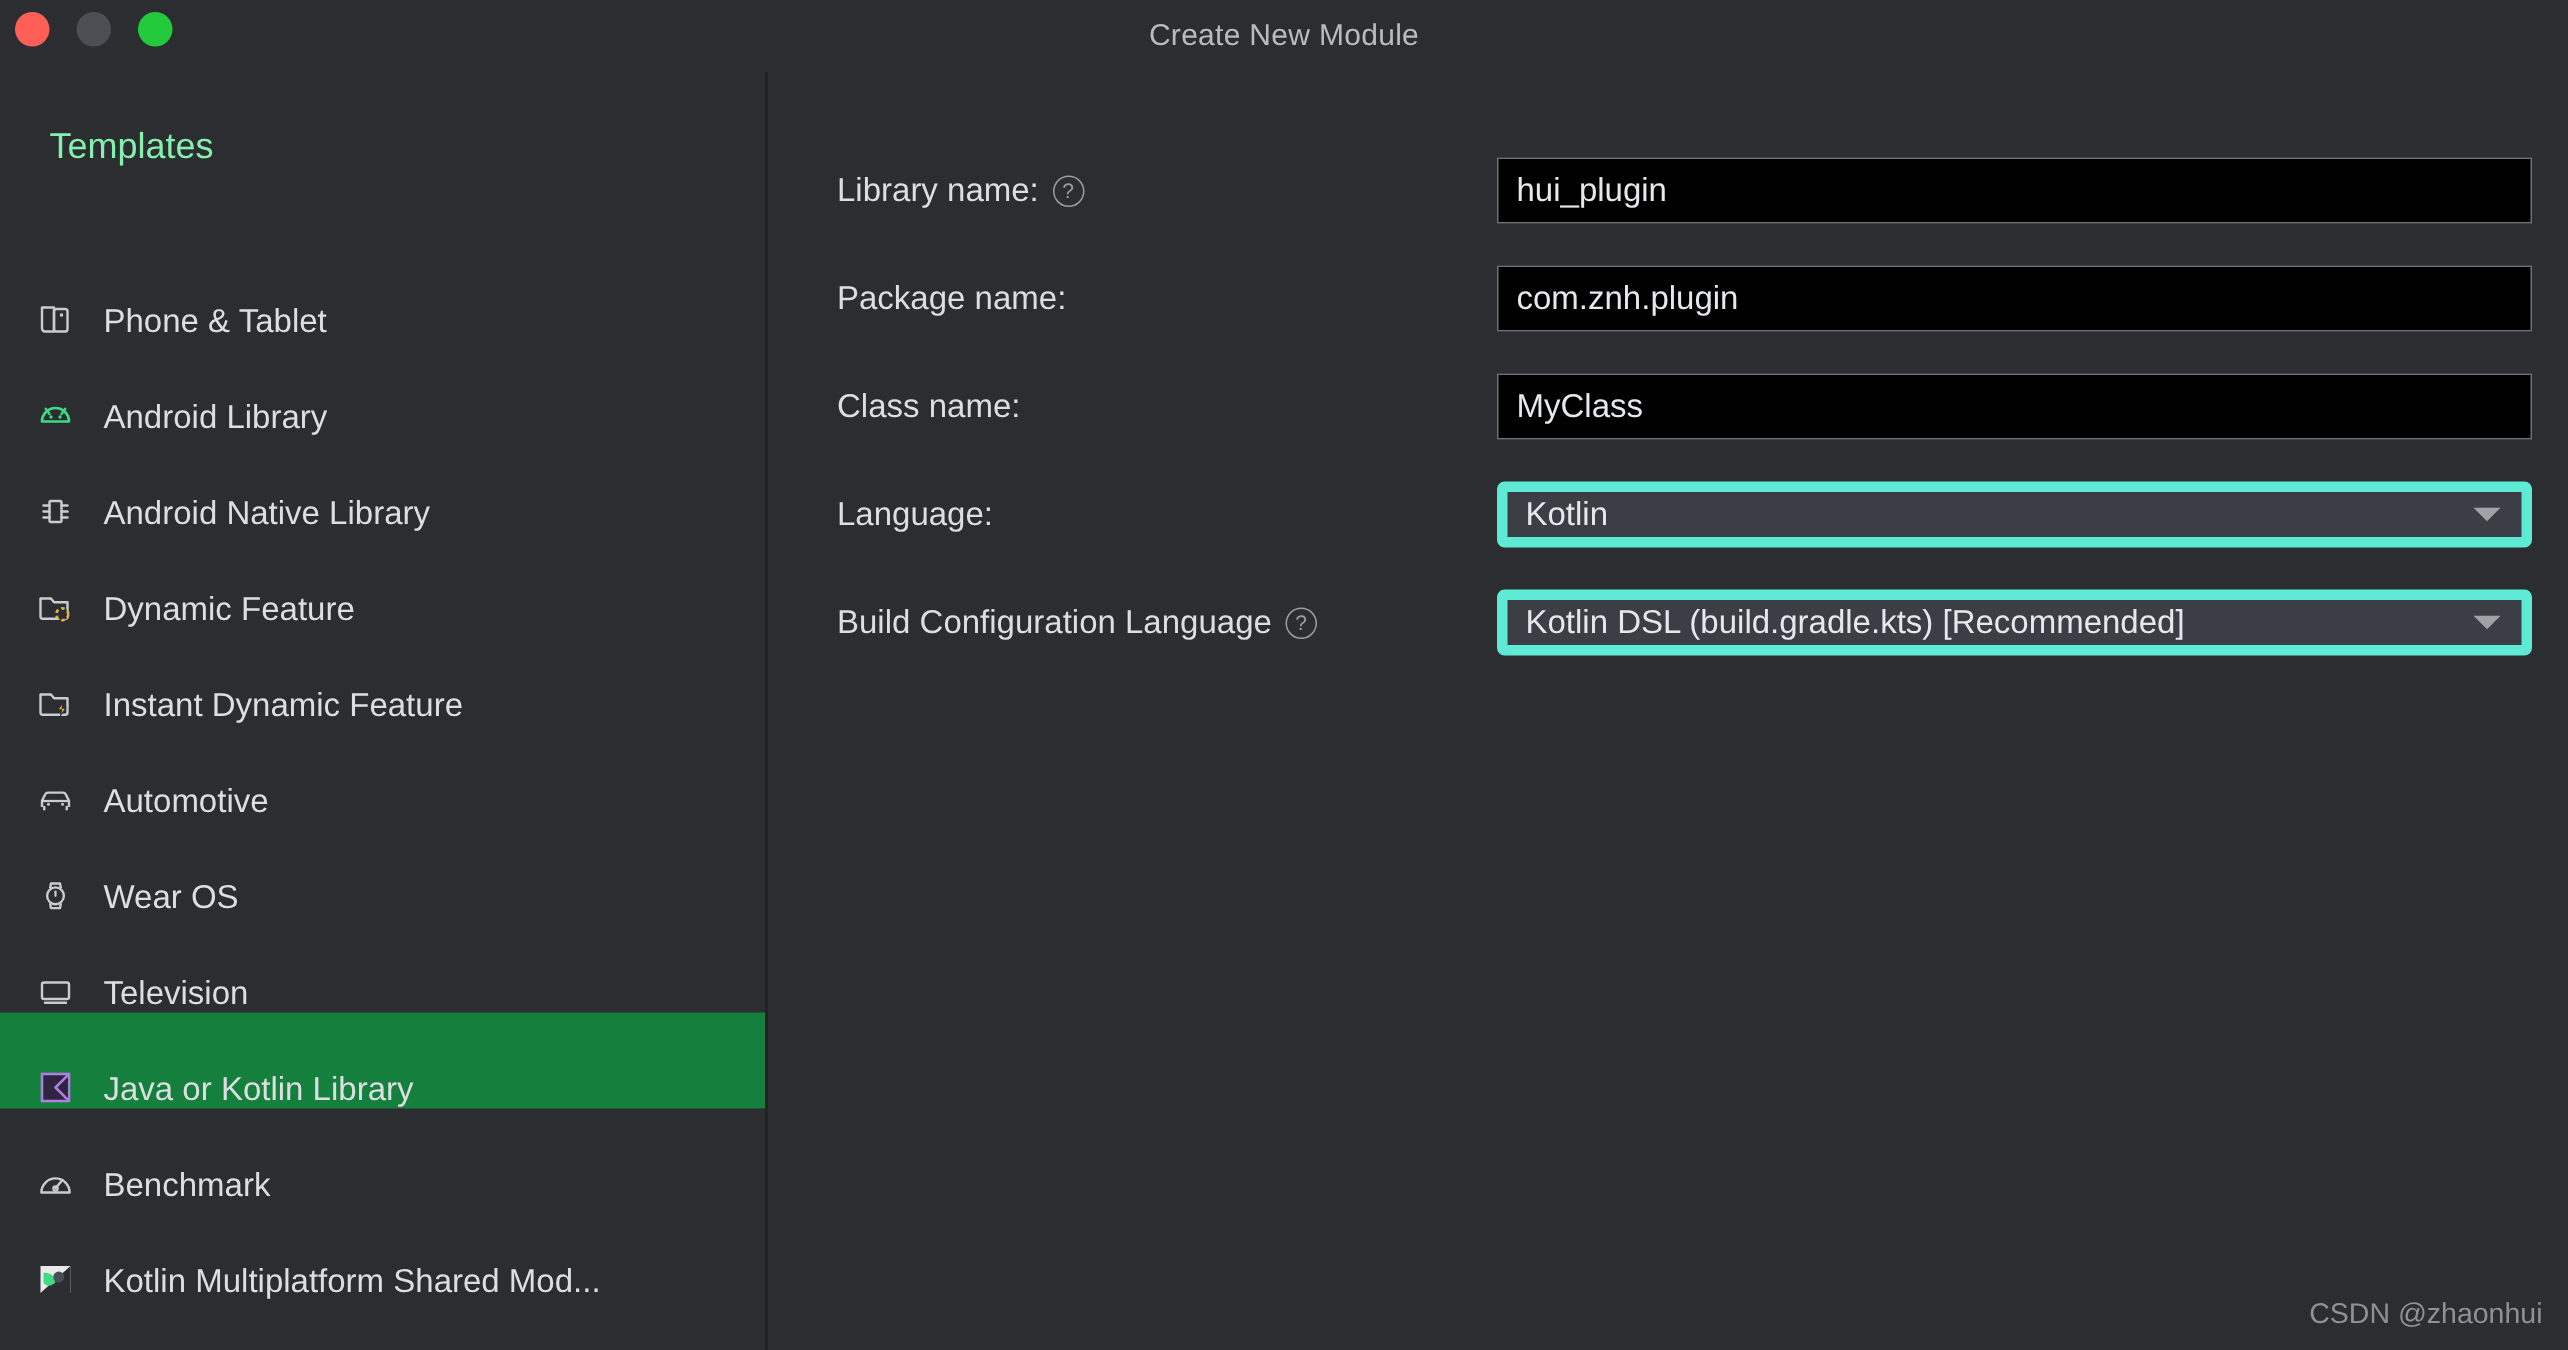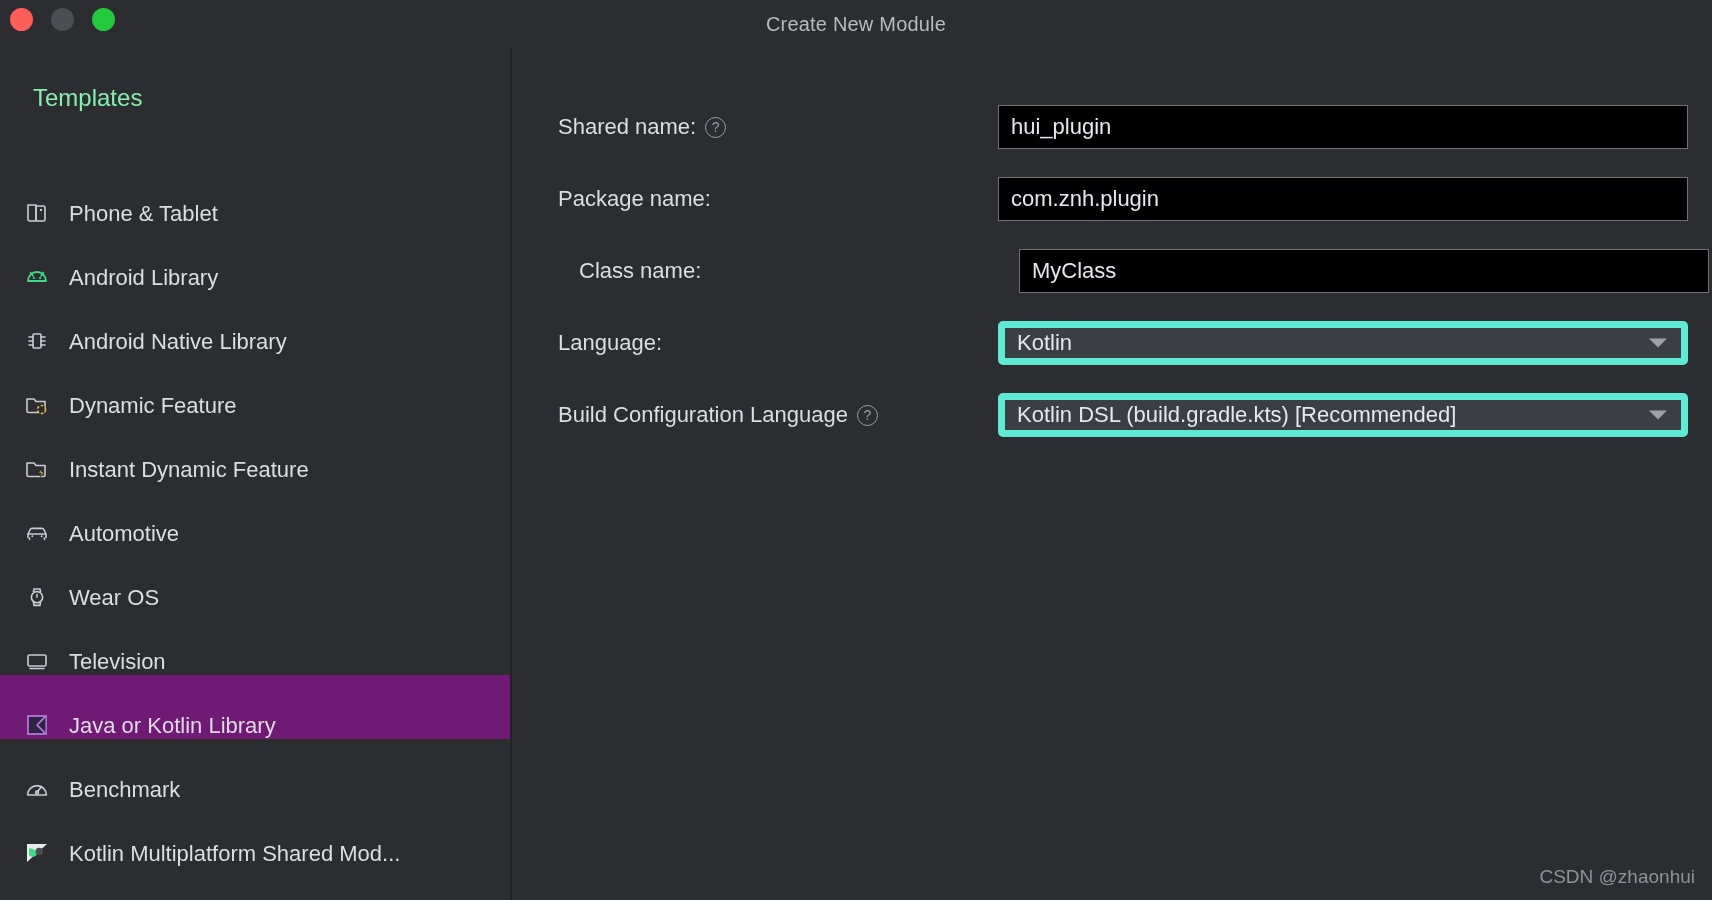--- a/index.html
+++ b/index.html
@@ -50,21 +50,21 @@
   }
   .tmpl-list {
     position: absolute; top: 115px; left: 0; width: 510px;
   }
   .tmpl-item {
     position: relative;
     height: 64px;
     display: flex; align-items: flex-end;
     padding-left: 23px;
   }
-  .tmpl-item.selected { background: #701a75; }
+  .tmpl-item.selected { background: #15803d; }
   .tmpl-icon {
     width: 28px; height: 28px;
     flex: 0 0 28px;
     display: flex; align-items: center; justify-content: center;
     margin-right: 18px;
   }
   .tmpl-label {
     font-size: 22px; color: #dcdee1;
     white-space: nowrap;
   }
@@ -74,21 +74,21 @@
     position: absolute; left: 514px; top: 48px;
     width: 1198px; height: 852px;
   }
   .form-row {
     position: absolute;
     left: 44px; width: 1134px; height: 46px;
     display: flex; align-items: center;
   }
   .row1 { top: 56px; }
   .row2 { top: 128px; }
-  .row3 { top: 200px; margin-left: 21px; }
+  .row3 { top: 200px; }
   .row4 { top: 272px; }
   .row5 { top: 344px; }
 
   .field-label {
     font-size: 22px; color: #dcdee1;
     display: flex; align-items: center; gap: 9px;
     width: 440px; flex: 0 0 440px;
     white-space: nowrap;
   }
   .help-icon {
@@ -270,21 +270,21 @@
           </span>
           <span class="tmpl-label">Kotlin Multiplatform Shared Mod...</span>
         </div>
       </div>
   </div>
 
   <div class="main">
 
     <div class="form-row row1">
       <div class="field-label">
-        <span>Shared name:</span>
+        <span>Library name:</span>
         <span class="help-icon">?</span>
       </div>
       <input class="text-input" type="text" readonly="" value="hui_plugin" style="">
     </div>
 
     <div class="form-row row2">
       <div class="field-label">
         <span>Package name:</span>
       </div>
       <input class="text-input" type="text" readonly="" value="com.znh.plugin" style="">

